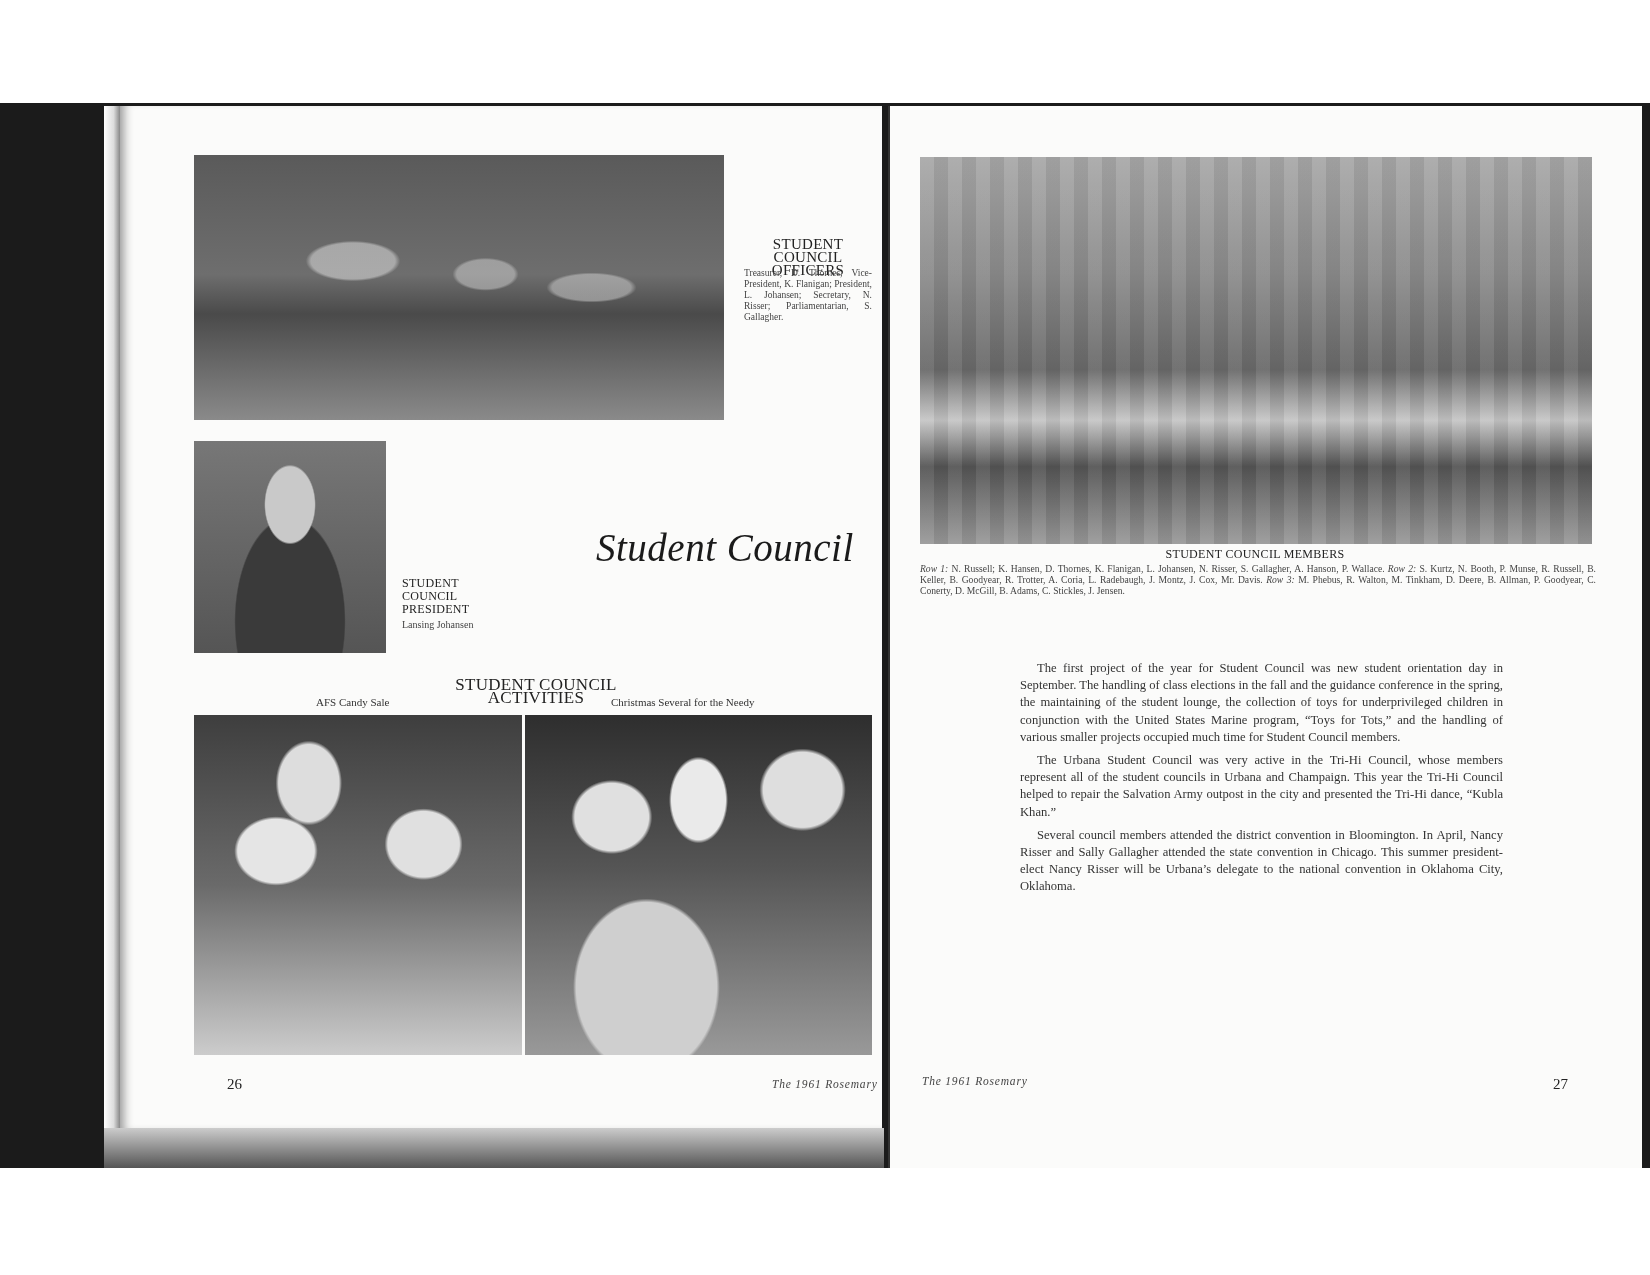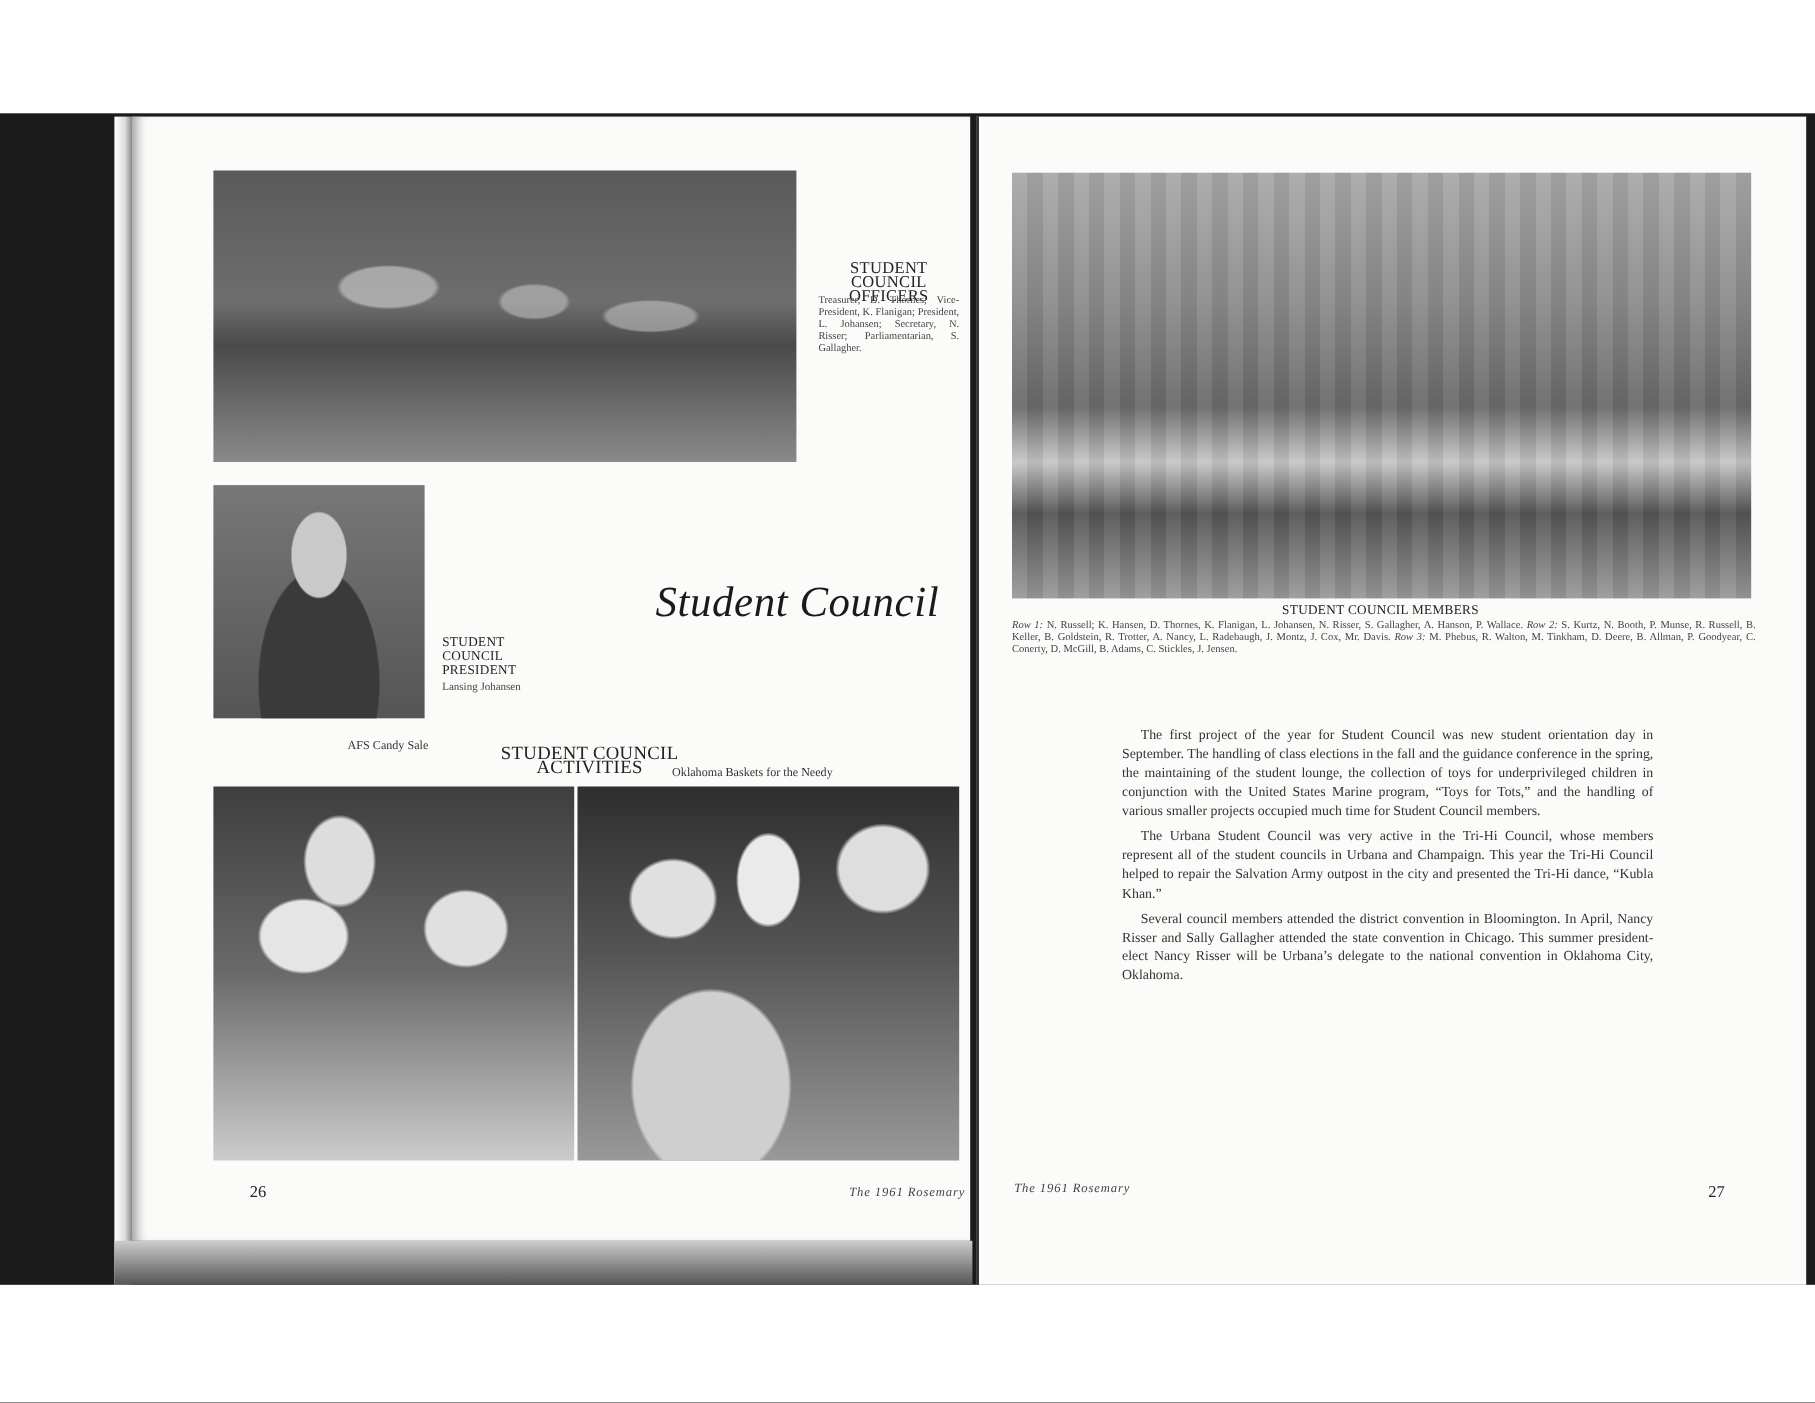--- a/index.html
+++ b/index.html
@@ -29,21 +29,21 @@
   .photo.candy { left: 194px; top: 715px; width: 328px; height: 340px; background: radial-gradient(ellipse at 35% 20%, #ddd 0 10%, transparent 11%), radial-gradient(ellipse at 25% 40%, #e5e5e5 0 11%, transparent 12%), radial-gradient(ellipse at 70% 38%, #e0e0e0 0 11%, transparent 12%), linear-gradient(#3e3e3e,#6a6a6a 50%,#ccc); }
   .photo.baskets { left: 525px; top: 715px; width: 347px; height: 340px; background: radial-gradient(ellipse at 25% 30%, #e0e0e0 0 10%, transparent 11%), radial-gradient(ellipse at 50% 25%, #eaeaea 0 11%, transparent 12%), radial-gradient(ellipse at 80% 22%, #dedede 0 10%, transparent 11%), radial-gradient(ellipse at 35% 80%, #cfcfcf 0 22%, transparent 23%), linear-gradient(#2e2e2e,#555 45%,#999); }
   .cap-title { position: absolute; font-size: 15px; letter-spacing: .3px; text-align: center; line-height: 13px; text-transform: uppercase; color: #222; }
   .cap-text { position: absolute; font-size: 9.5px; line-height: 11px; color: #444; text-align: justify; }
   .officers-title { left: 744px; top: 238px; width: 128px; }
   .officers-text { left: 744px; top: 268px; width: 128px; }
   .pres-title { left: 402px; top: 577px; width: 100px; text-align: left; font-size: 12px; }
   .pres-name { left: 402px; top: 619px; font-size: 10px; color: #444; }
   .section-title { position: absolute; left: 596px; top: 525px; font-size: 39px; font-style: italic; color: #1a1a1a; letter-spacing: .5px; text-align: center; }
   .activities-title { left: 436px; top: 678px; width: 200px; font-size: 17px; }
-  .candy-cap { position: absolute; left: 316px; top: 672px; font-size: 11px; color: #333; }
+  .candy-cap { position: absolute; left: 316px; top: 696px; font-size: 11px; color: #333; }
   .baskets-cap { position: absolute; left: 611px; top: 696px; font-size: 11px; color: #333; }
   .page-num { position: absolute; font-size: 15px; font-weight: normal; color: #222; }
   .pn-left { left: 227px; top: 1076px; }
   .pn-right { left: 1553px; top: 1076px; }
   .footer { position: absolute; font-size: 11.5px; font-style: italic; color: #444; letter-spacing: .8px; }
   .footer-left { left: 772px; top: 1078px; }
   .footer-right { left: 922px; top: 1075px; }
   .members-title { left: 1000px; top: 548px; width: 510px; font-size: 12px; }
   .members-text { left: 920px; top: 563px; width: 676px; font-size: 9.6px; line-height: 11px; }
   .members-text .rowlbl { font-style: italic; }
@@ -65,34 +65,34 @@
 <div class="cap-text officers-text">Treasurer, D. Thornes; Vice-President, K. Flanigan; President, L. Johansen; Secretary, N. Risser; Parliamentarian, S. Gallagher.</div>
 
 <div class="photo president"></div>
 <div class="cap-title pres-title">STUDENT COUNCIL PRESIDENT</div>
 <div class="pres-name" style="position:absolute">Lansing Johansen</div>
 
 <div class="section-title">Student Council</div>
 
 <div class="cap-title activities-title">STUDENT COUNCIL ACTIVITIES</div>
 <div class="candy-cap">AFS Candy Sale</div>
-<div class="baskets-cap">Oklahoma Baskets for the Needy</div>
+<div class="baskets-cap">Christmas Several for the Needy</div>
 <div class="photo candy"></div>
 <div class="photo baskets"></div>
 
 <div class="page-num pn-left">26</div>
 <div class="footer footer-left">The 1961 Rosemary</div>
 
 <div class="photo members"></div>
 <div class="cap-title members-title">STUDENT COUNCIL MEMBERS</div>
 <div class="cap-text members-text">
   <span class="rowlbl">Row 1:</span>
   <span>N. Russell; K. Hansen, D. Thornes, K. Flanigan, L. Johansen, N. Risser, S. Gallagher, A. Hanson, P. Wallace.</span>
   <span class="rowlbl">Row 2:</span>
-  <span>S. Kurtz, N. Booth, P. Munse, R. Russell, B. Keller, B. Goldstein, R. Trotter, A. Nancy, L. Radebaugh, J. Montz, J. Cox, Mr. Davis.</span>
+  <span>S. Kurtz, N. Booth, P. Munse, R. Russell, B. Keller, B. Goodyear, R. Trotter, A. Coria, L. Radebaugh, J. Montz, J. Cox, Mr. Davis.</span>
   <span class="rowlbl">Row 3:</span>
   <span>M. Phebus, R. Walton, M. Tinkham, D. Deere, B. Allman, P. Goodyear, C. Conerty, D. McGill, B. Adams, C. Stickles, J. Jensen.</span>
 </div>
 
 <div class="body-text">
   <p>The first project of the year for Student Council was new student orientation day in September. The handling of class elections in the fall and the guidance conference in the spring, the maintaining of the student lounge, the collection of toys for underprivileged children in conjunction with the United States Marine program, “Toys for Tots,” and the handling of various smaller projects occupied much time for Student Council members.</p>
   <p>The Urbana Student Council was very active in the Tri-Hi Council, whose members represent all of the student councils in Urbana and Champaign. This year the Tri-Hi Council helped to repair the Salvation Army outpost in the city and presented the Tri-Hi dance, “Kubla Khan.”</p>
   <p>Several council members attended the district convention in Bloomington. In April, Nancy Risser and Sally Gallagher attended the state convention in Chicago. This summer president-elect Nancy Risser will be Urbana’s delegate to the national convention in Oklahoma City, Oklahoma.</p>
 </div>
 

